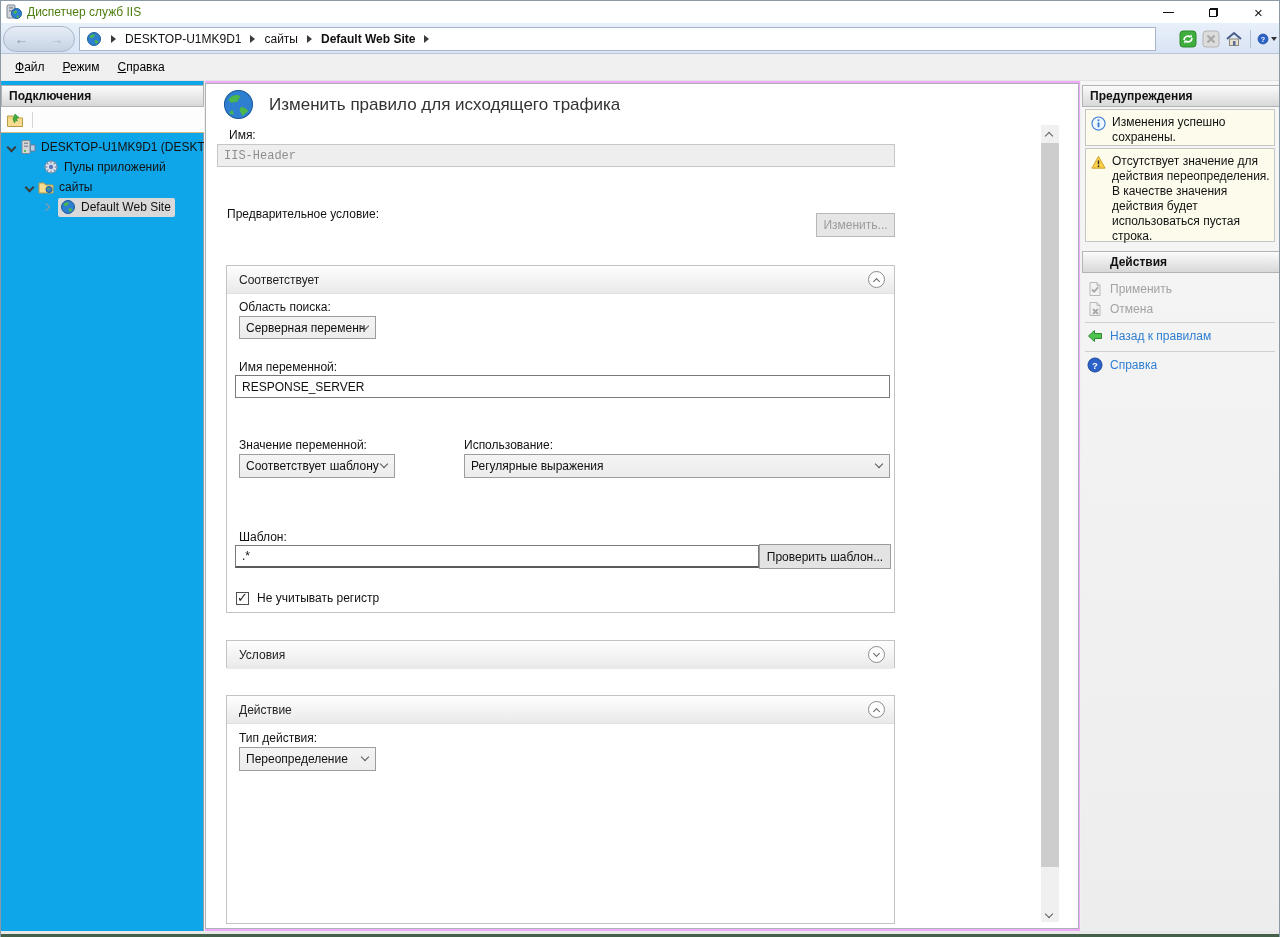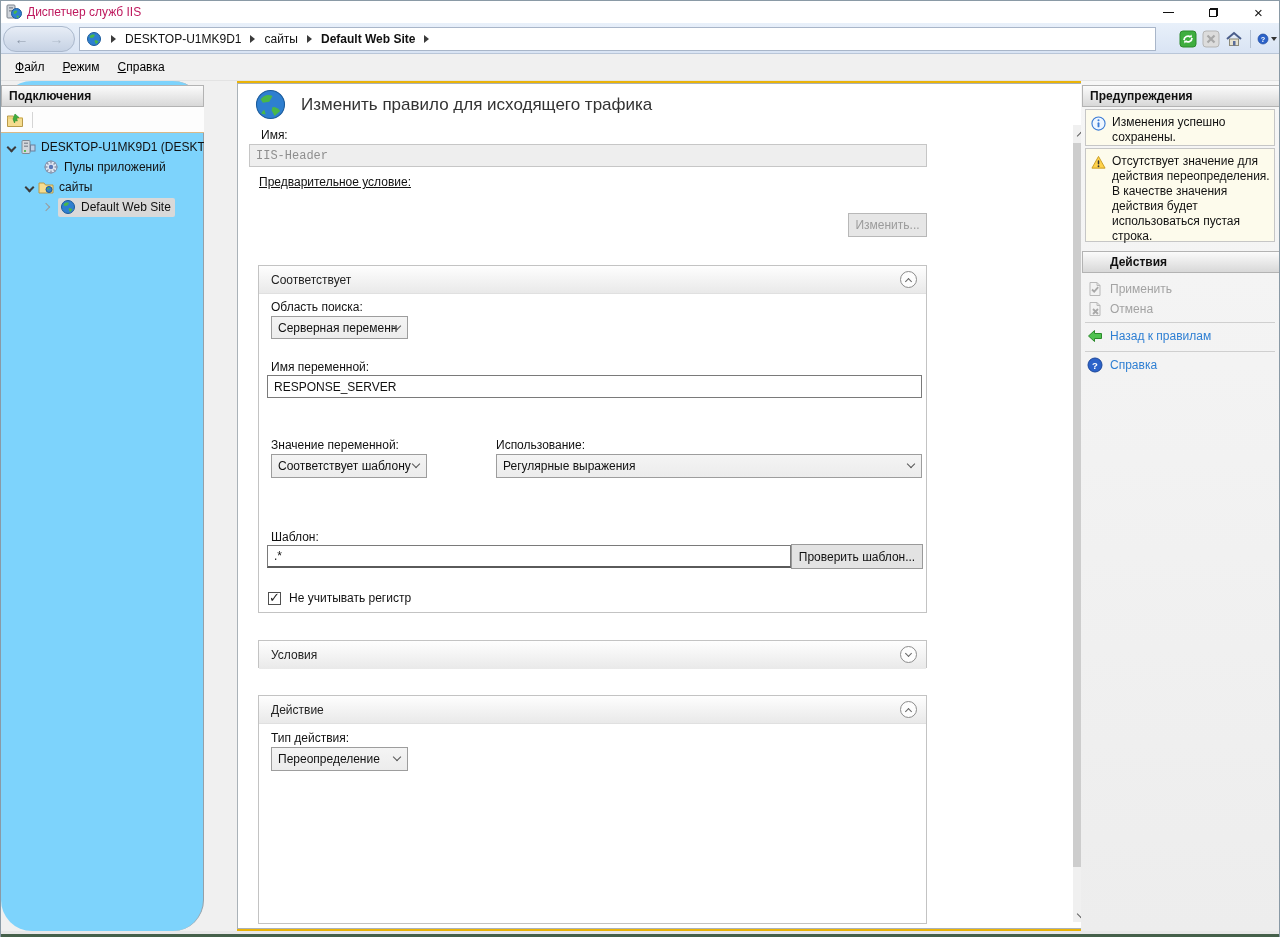--- a/index.html
+++ b/index.html
@@ -8,21 +8,21 @@
     font-family:"Liberation Sans","DejaVu Sans",sans-serif;
     font-size:12px; color:#1a1a1a; background:#fff;
     position:relative; overflow:hidden;
     border-left:1px solid #8a9aa6; border-right:1px solid #8a9aa6; border-top:1px solid #8a9aa6;
   }
   .abs { position:absolute; }
 
   
   .titlebar { left:0; top:0; width:1280px; height:22px; background:#fff; display:flex; align-items:center; }
   .titlebar .app-icon { width:16px; height:16px; margin:0 5px 0 5px; }
-  .titlebar .title-text { font-size:12px; color:#be185d; }
+  .titlebar .title-text { font-size:12px; color:#4d7c0f; }
   .win-btns { position:absolute; right:0; top:0; height:22px; display:flex; }
   .win-btn { width:45px; height:22px; display:flex; align-items:center; justify-content:center; color:#111; font-size:13px; }
   .min-glyph { width:11px; height:1px; background:#111; display:block; }
   .restore-glyph { position:relative; width:9px; height:9px; display:block; }
   .restore-glyph .r1 { position:absolute; left:0; bottom:0; width:8px; height:8px; border:1px solid #111; background:#fff; }
   .restore-glyph .r2 { position:absolute; right:0; top:0; width:8px; height:8px; border:1px solid #111; }
 
   
   .addressbar { left:0; top:22px; width:1280px; height:31px;
     background:linear-gradient(#e8f0fa,#d9e4f4); border-bottom:1px solid #b9c6d8;
@@ -47,39 +47,39 @@
 
   
   .workspace { left:0; top:80px; width:1280px; height:850px; background:#f0f0f0; }
   .bottom-strip { left:0; top:930px; width:1280px; height:7px; background:#e8e8e8; border-bottom:4px solid #45604a; }
 
   
   .panel-header { background:linear-gradient(#fbfbfb,#d8d8d8); border:1px solid #b3b3b3;
     font-weight:bold; font-size:12px; color:#111; display:flex; align-items:center; padding-left:7px; }
 
   
-  .sidebar { left:0; top:0; width:203px; height:850px; background:#7dd3fc; border-right:1px solid #95a0a8;border-radius:31px; }
+  .sidebar { left:0; top:0; width:203px; height:850px; background:#0ea5e9; border-right:1px solid #95a0a8; }
   .sidebar .panel-header { position:absolute; left:0; top:4px; width:203px; height:22px; }
   .side-toolbar { position:absolute; left:0; top:26px; width:203px; height:26px; background:#fdfdfd;
     border-bottom:1px solid #d9b988; display:flex; align-items:center; }
   .side-toolbar .tb-icon { width:18px; height:18px; margin-left:5px; }
   .side-toolbar .tb-sep { width:1px; height:16px; background:#d5d5d5; margin-left:8px; }
   .tree { position:absolute; left:0; top:56px; width:203px; }
   .tree-row { height:20px; display:flex; align-items:center; white-space:nowrap; overflow:hidden; }
   .tree-label { font-size:12px; color:#111; margin-left:5px; }
   .tree-row.selected .sel-wrap { background:#d9d9d9; border-radius:2px; padding:1px 4px 2px 2px; display:flex; align-items:center; }
   .chev { width:9px; height:9px; display:inline-block; position:relative; flex:0 0 auto; }
   .chev-down::before { content:""; position:absolute; left:1px; top:1px; width:5px; height:5px;
     border-right:2px solid #3c3c3c; border-bottom:2px solid #3c3c3c; transform:rotate(45deg); }
   .chev-right::before { content:""; position:absolute; left:0; top:1px; width:5px; height:5px;
     border-right:1.5px solid #9a9a9a; border-bottom:1.5px solid #9a9a9a; transform:rotate(-45deg); }
   .ti { width:16px; height:16px; flex:0 0 auto; }
 
   
-  .content { left:204px; top:0px; width:875px; height:850px; background:#eab308;margin-left:32px; }
+  .content { left:204px; top:0px; width:875px; height:850px; background:#f0abfc; }
   .content-frame { position:absolute; left:0; top:2px; width:874px; height:846px; border:1px solid #aab2b8; background:#fff; }
   .page-title { position:absolute; left:64px; top:14px; font-size:17px; color:#333; }
   .big-globe { position:absolute; left:17px; top:7px; width:33px; height:33px; }
   .field-label { position:absolute; font-size:12px; color:#111; white-space:nowrap; }
   .textbox { position:absolute; background:#fff; border:1px solid #7a7a7a; font-size:12px; color:#111;
     display:flex; align-items:center; padding-left:6px; }
   .textbox.disabled { background:#eeeeee; border:1px solid #c6c6c6; color:#8e8e8e; }
   .selectbox { position:absolute; background:linear-gradient(#f4f4f4,#ececec); border:1px solid #9d9d9d;
     font-size:12px; color:#111; display:flex; align-items:center; padding-left:6px; }
   .selectbox .sel-chev { position:absolute; right:6px; top:50%; width:7px; height:7px; margin-top:-5px; }
@@ -279,21 +279,21 @@
       <circle cx="8" cy="8" r="6.8" fill="#2e7fd0" stroke="#1a5a9a" stroke-width="0.5"></circle>
       <path d="M3.2 5.5c1.6-2.2 3.8-2.7 5.8-1.6L7.4 6.7 4.3 7.2z" fill="#49b749"></path>
       <path d="M9 9.2c1.9 0 3 1 3.7 1.9L10 13.6 8.5 10.8z" fill="#49b749"></path>
       <path d="M5 10.5c-.8.6-1.3 1.4-1.5 2l2.2.3z" fill="#49b749"></path>
     </svg>
     <div class="page-title">Изменить правило для исходящего трафика</div>
 
     <div class="field-label" style="left:24px; top:47px;">Имя:</div>
     <div class="textbox disabled" style="left:12px; top:63px; width:678px; height:23px;font-family:Liberation Mono, monospace;">IIS-Header</div>
 
-    <div class="field-label" style="left:22px; top:94px;text-decoration:underline;">Предварительное условие:</div>
+    <div class="field-label" style="left:22px; top:126px;">Предварительное условие:</div>
     <div class="btn disabled" style="left:611px; top:132px; width:79px; height:24px;">Изменить...</div>
 
     <div class="section" style="left:21px; top:184px; width:669px; height:348px;">
       <div class="section-header">Соответствует</div>
       <div class="collapse-btn"><span class="c-up"></span></div>
 
       <div class="field-label" style="left:12px; top:34px;">Область поиска:</div>
       <div class="selectbox" style="left:12px; top:50px; width:137px; height:23px; overflow:hidden; white-space:nowrap;">
         <span>Серверная переменн</span>
         <span class="sel-chev"></span>

